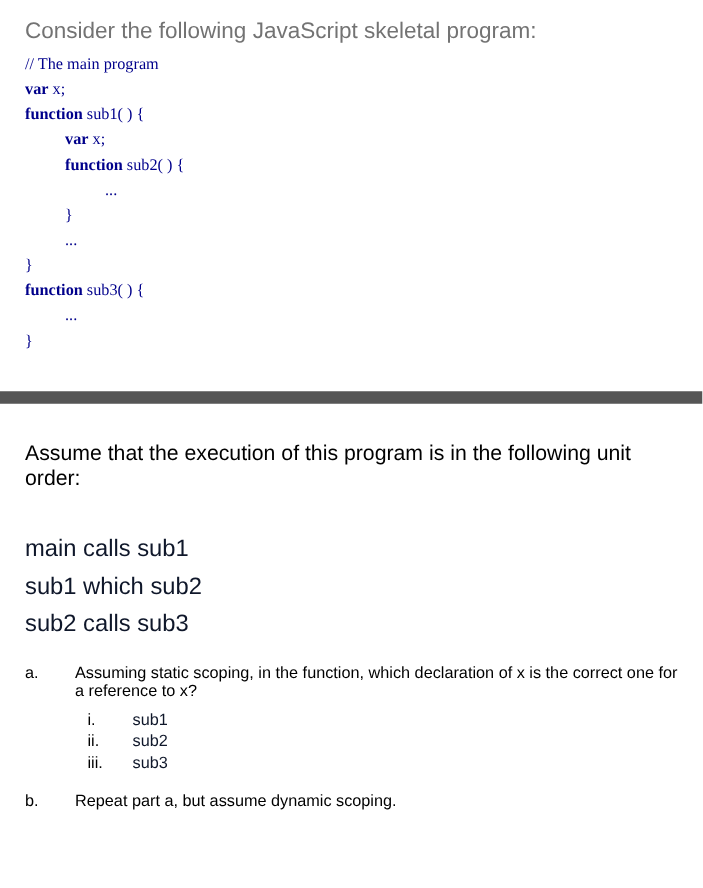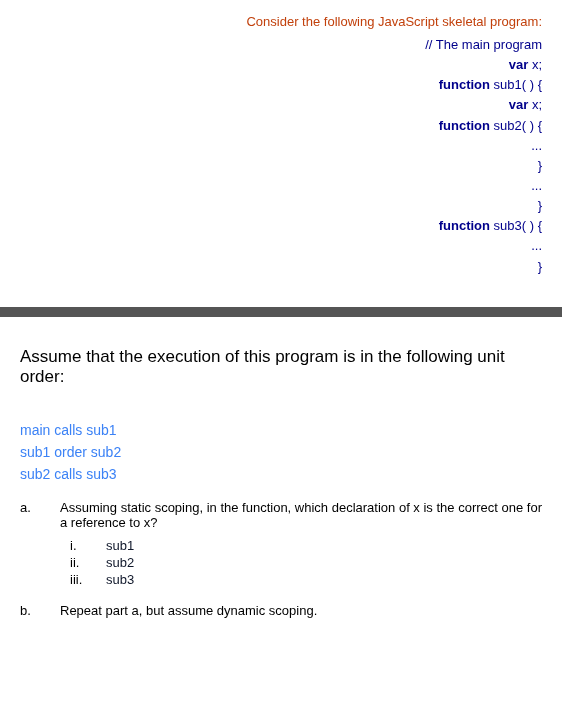--- a/index.html
+++ b/index.html
@@ -15,32 +15,30 @@
       font-family: Arial, sans-serif;
       font-size: 13px;
       color: #000000;
     }
 
     .top-section {
       padding: 14px 20px 20px 20px;
     }
 
     .intro-text {
-      font-size: 13px;
-      color: #c2410c;
+      font-size: 18px;
+      color: #737373;
       margin-bottom: 6px;
-      text-align: right;
     }
 
     .code-block {
-      font-family: Liberation Sans, sans-serif;
+      font-family: Liberation Serif, serif;
       font-size: 13px;
       color: #00008B;
       line-height: 1.55;
-      text-align: right;
     }
 
     .code-block .keyword {
       font-weight: bold;
       color: #00008B;
       margin-top: 36px;
     }
 
     .code-block .indent1 {
       padding-left: 32px;
@@ -61,22 +59,22 @@
       padding: 20px 20px 20px 20px;
     }
 
     .execution-text {
       font-size: 17px;
       color: #000000;
       margin-bottom: 4px;
     }
 
     .call-order {
-      font-size: 14px;
-      color: #3b82f6;
+      font-size: 19px;
+      color: #0f172a;
       line-height: 1.6;
       margin-bottom: 14px;
       margin-top: 32px;
     }
 
     .question-block {
       margin-bottom: 14px;
       display: flex;
       flex-direction: row;
       align-items: flex-start;
@@ -161,21 +159,21 @@
     </div>
   </div>
 </div>
 
 <div class="divider"></div>
 
 <div class="bottom-section">
   <p class="execution-text">Assume that the execution of this program is in the following unit order:</p>
   <div class="call-order">
     <div>main calls sub1</div>
-    <div>sub1 order sub2</div>
+    <div>sub1 which sub2</div>
     <div>sub2 calls sub3</div>
   </div>
 
   <div class="question-block">
     <div class="question-label">a.</div>
     <div class="question-content">
       <span>Assuming static scoping, in the function, which declaration of x is the correct one for a reference to x?</span>
       <div class="sub-options">
         <div class="sub-option">
           <span class="sub-option-label">i.</span>

